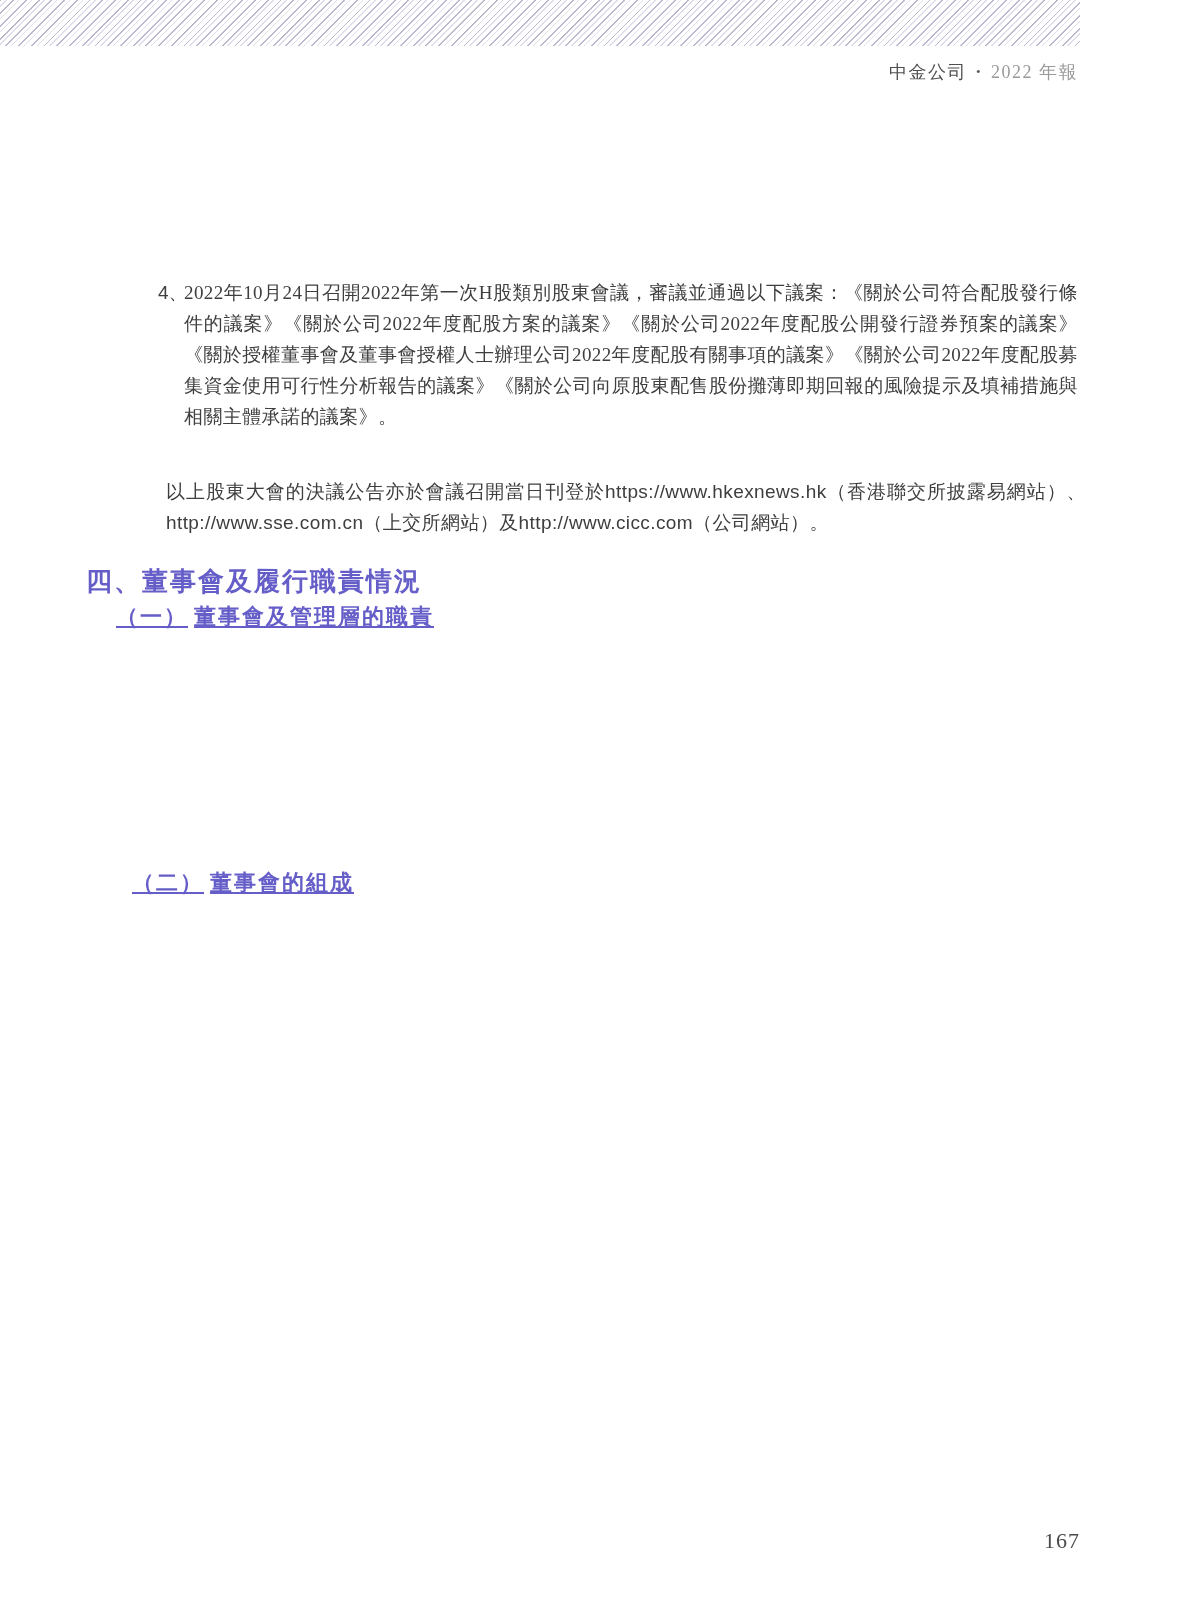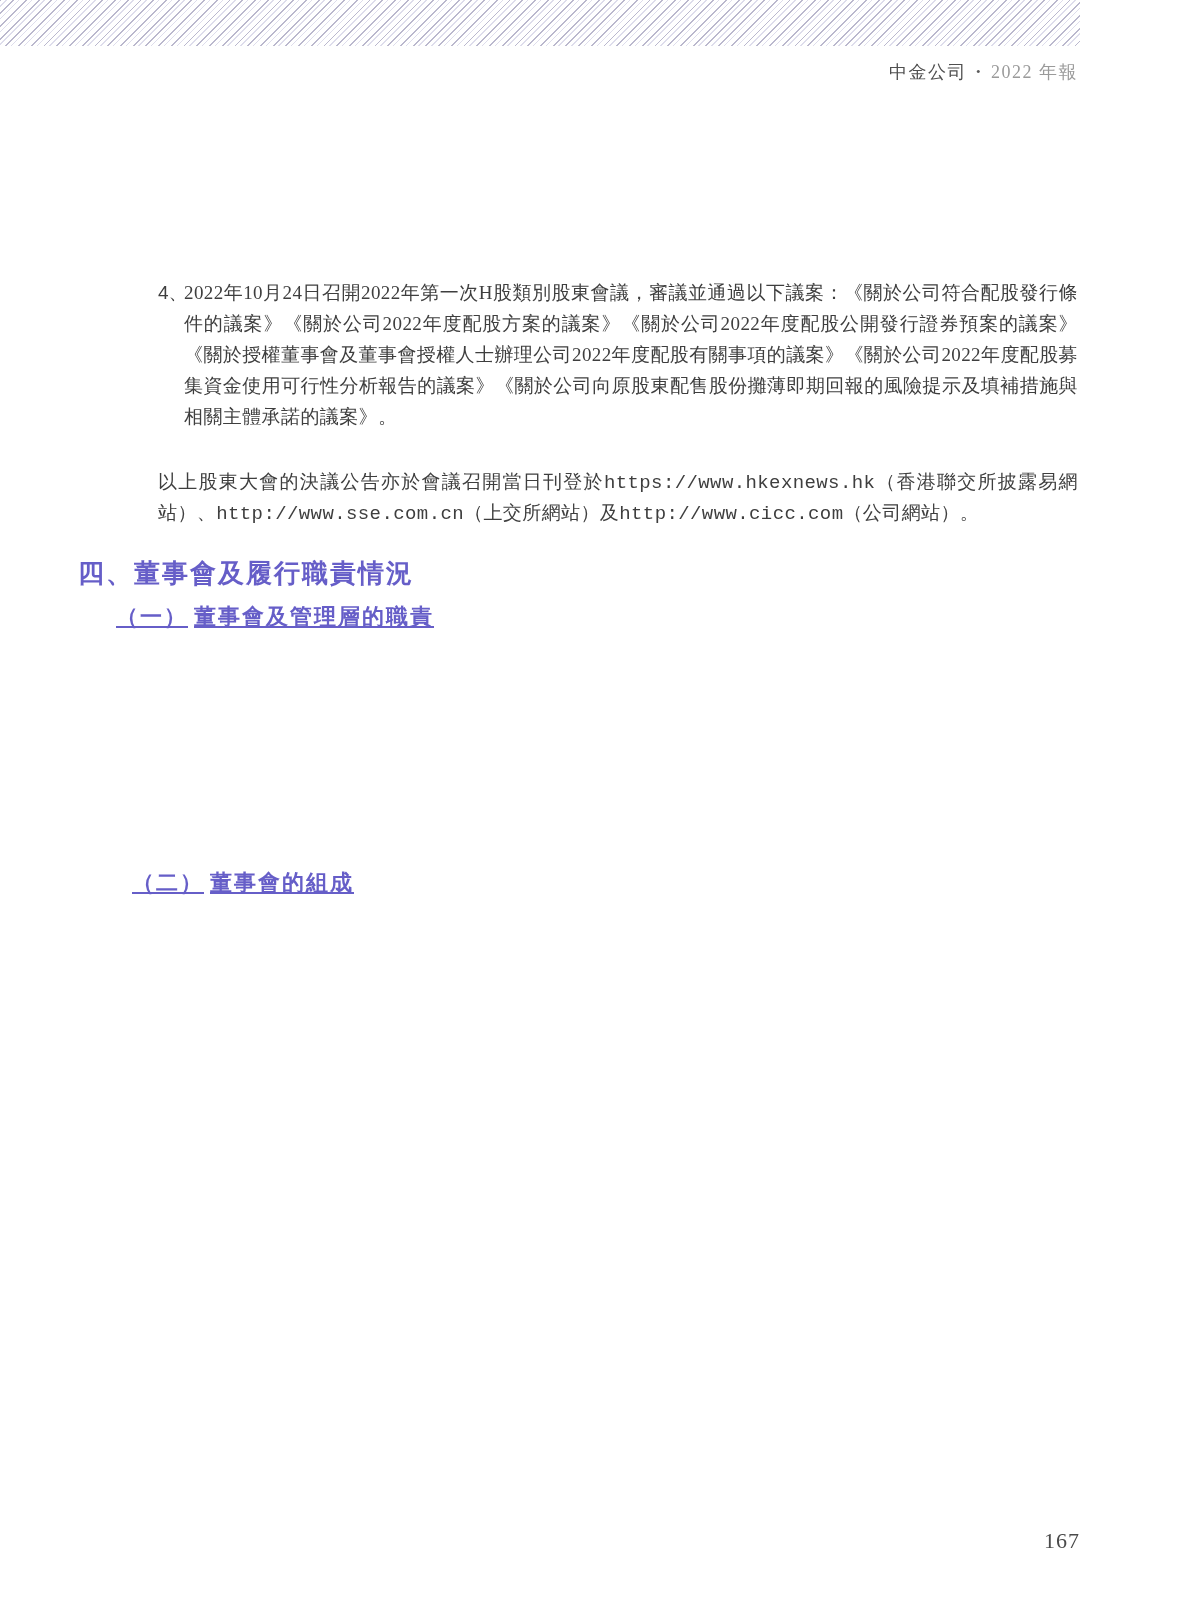--- a/index.html
+++ b/index.html
@@ -35,27 +35,26 @@
   }
   .running-header .dot{
     display:inline-block;
     margin:0 9px;
     font-size:13px;
     vertical-align:2px;
     color:#5a5a5a;
   }
   .running-header .muted{color:var(--header-muted);}
   .para{
-    position:absolute;margin:0;
+    position:absolute;margin:8px;
     font-size:19px;line-height:31px;
     color:var(--body-text);
     letter-spacing:0.4px;
     text-align:justify;
     overflow-wrap:break-word;
-    font-family:Liberation Mono, monospace;
   }
   .list-item{
     position:absolute;top:277px;left:158px;width:920px;
     display:flex;align-items:flex-start;
   }
   .list-item .num{
     flex:0 0 26px;width:26px;
     font-size:19px;line-height:31px;
     color:var(--body-text);
     letter-spacing:0;
@@ -63,21 +62,21 @@
   .list-item .txt{
     position:static;flex:1;margin:0;
     font-size:19px;line-height:31px;
     color:var(--body-text);
     letter-spacing:0.4px;
     text-align:justify;
     font-family:Liberation Serif, serif;
   }
   .announcement{top:468px;left:158px;width:920px;}
   .section-heading{
-    position:absolute;top:556px;left:78px;margin:0;
+    position:absolute;top:556px;left:78px;margin:8px;
     font-size:26px;line-height:34px;
     font-weight:700;
     color:var(--accent);
     letter-spacing:2px;
     white-space:nowrap;
   }
   .sub-heading{
     position:absolute;margin:0;
     font-size:22px;line-height:30px;
     font-weight:700;

